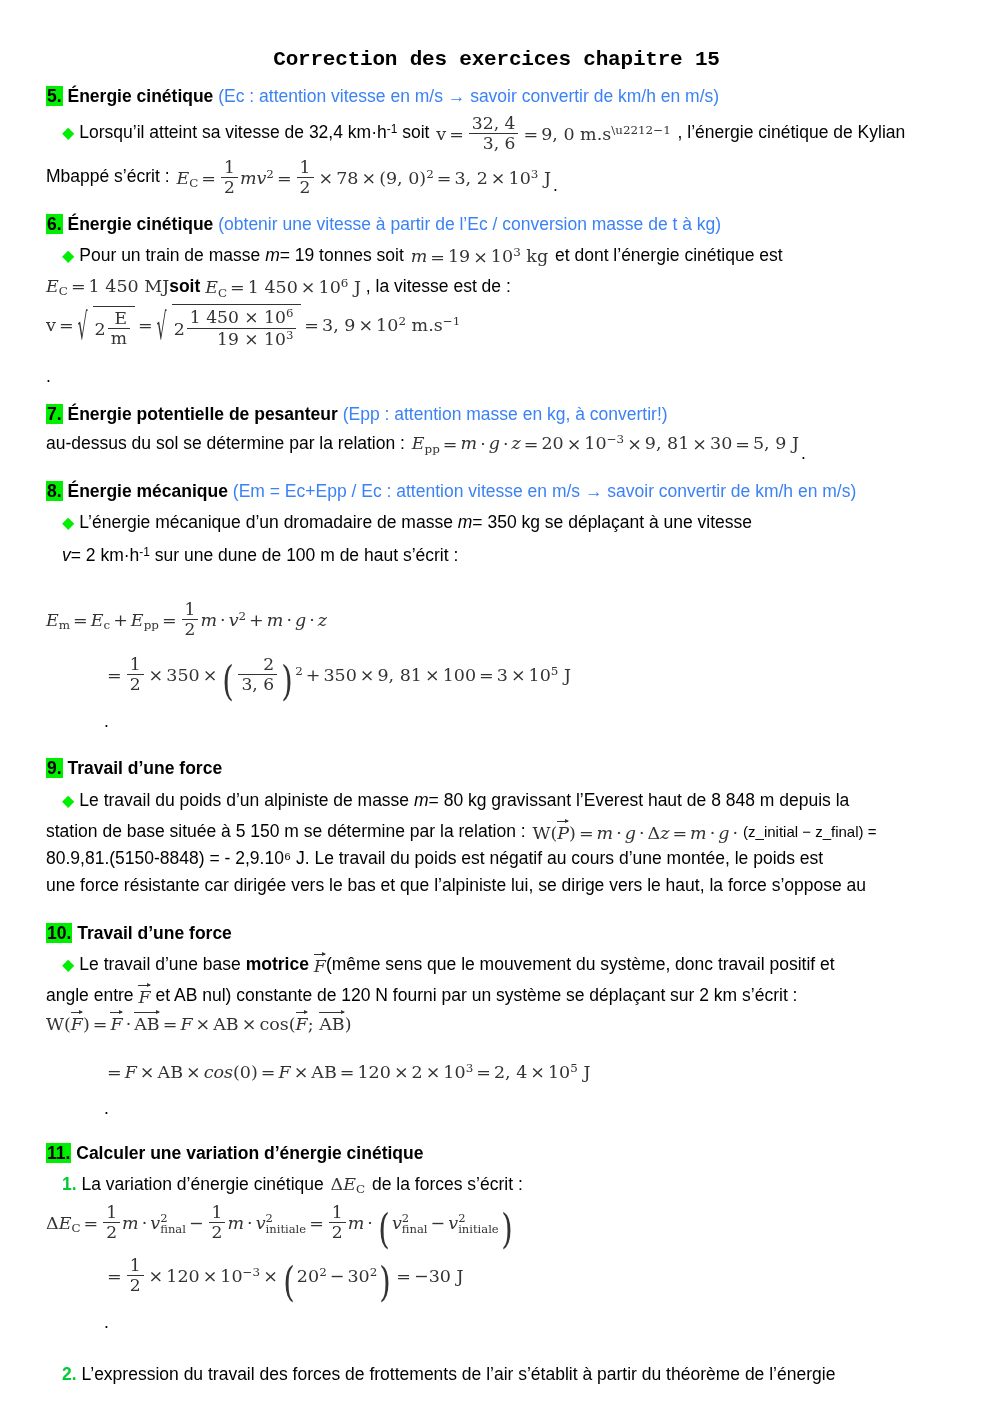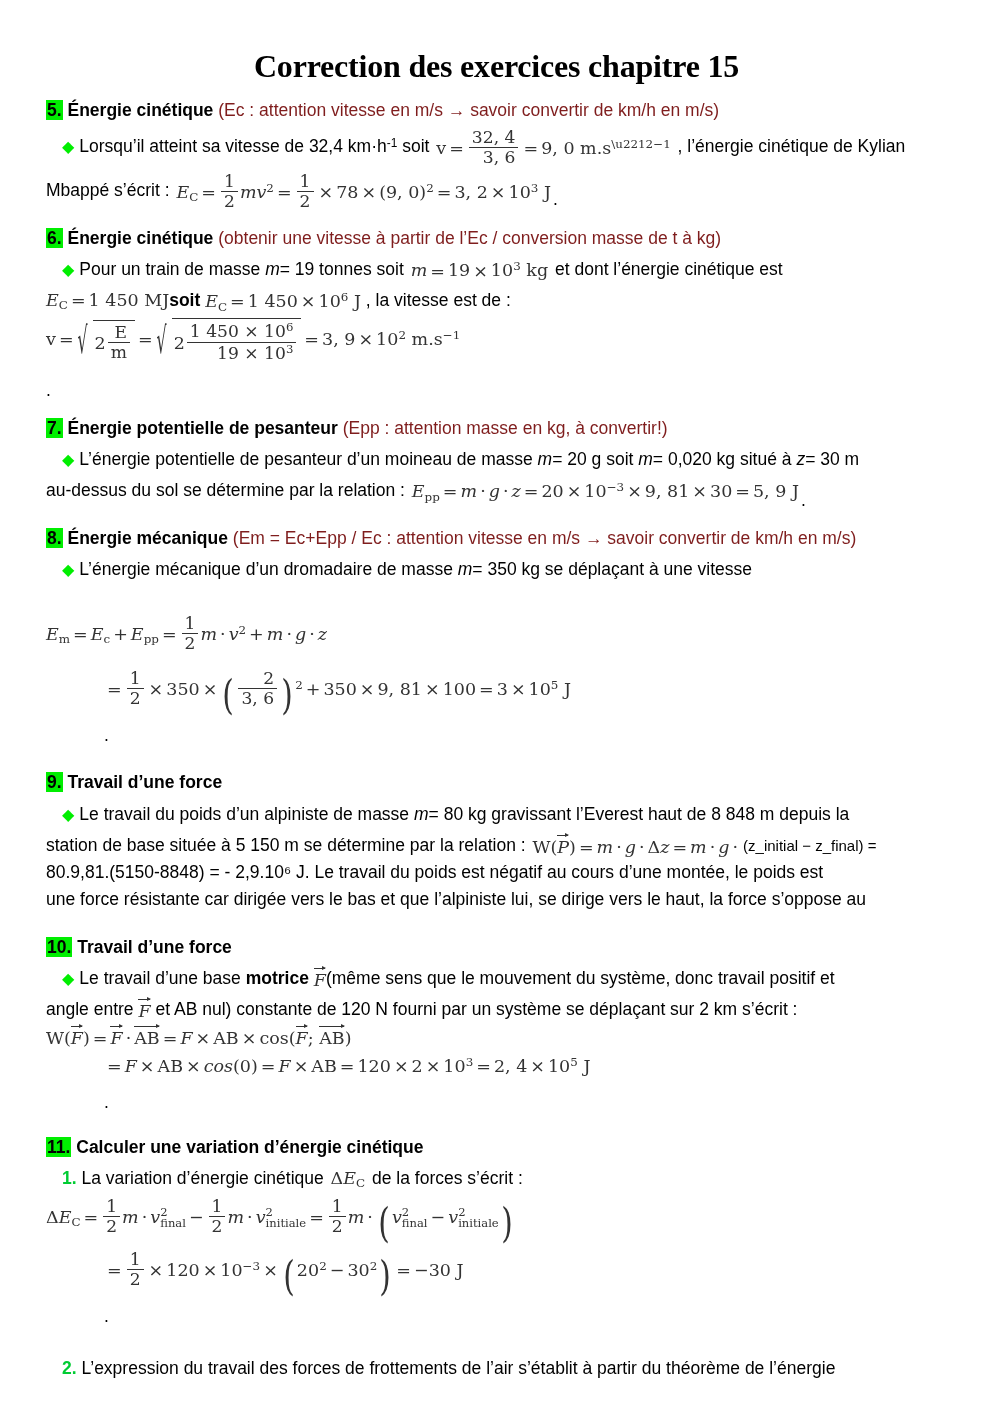--- a/index.html
+++ b/index.html
@@ -15,40 +15,40 @@
     position: relative;
     overflow: hidden;
   }
   .page {
     padding: 40px 46px 0 46px;
     box-sizing: border-box;
     width: 993px;
   }
   .doc-title {
     text-align: center;
-    font-size: 32px;
+    font-size: 21px;
     font-weight: bold;
     letter-spacing: -0.2px;
     margin: 8px 0 14px 0;
-    font-family: Liberation Serif, serif;
+    font-family: Liberation Mono, monospace;
   }
   .section-head {
     font-size: 17.5px;
     font-weight: bold;
     margin: 13px 0 4px 0;
     line-height: 1.32;
   }
   .num-hl {
     background: #00ee00;
     color: #000000;
     font-weight: bold;
     padding: 0 1px;
   }
   .hint {
-    color: #7f1d1d;
+    color: #3b82f6;
     font-weight: normal;
   }
   .para {
     font-size: 17.5px;
     line-height: 1.56;
     margin: 6px 0 4px 16px;
   }
   .bullet {
     color: #00ee00;
     font-size: 16px;
@@ -207,43 +207,41 @@
   <div class="para tight">
     <span class="math mathblock"><span class="up">v</span><span class="op">=</span><span class="sqrt"><span class="rad"><span class="num">2</span><span class="frac"><span>E</span><span class="den">m</span></span></span></span><span class="op">=</span><span class="sqrt"><span class="rad"><span class="num">2</span><span class="frac"><span class="num">1 450 × 10<span class="msup">6</span></span><span class="num den">19 × 10<span class="msup">3</span></span></span></span></span><span class="op">=</span><span class="num">3, 9</span><span class="op">×</span><span class="num">10</span><span class="msup">2</span>&nbsp;<span class="up">m.s</span><span class="msup">−1</span></span><span class="trailing-dot">.</span>
   </div>
 
   <div class="section-head">
     <span class="num-hl">7.</span>
     <span>Énergie potentielle de pesanteur</span>
     <span class="hint">(Epp : attention masse en kg,  à convertir!)</span>
   </div>
 
-  <div class="para">
-    <span class="bullet">◆</span><span>L’énergie potentielle de pesanteur d’un moineau de masse</span>
-    <i>m</i><span>= 20 g soit</span>
-    <i>m</i><span>= 0,020 kg situé à</span>
-    <i>z</i><span>= 30 m</span>
-  </div>
 
   <div class="para tight">
     <span>au-dessus du sol se détermine par la relation :</span>
     <span class="math inline-math"><span>E</span><span class="msub">pp</span><span class="op">=</span><span>m</span><span class="op">·</span><span>g</span><span class="op">·</span><span>z</span><span class="op">=</span><span class="num">20</span><span class="op">×</span><span class="num">10</span><span class="msup">−3</span><span class="op">×</span><span class="num">9, 81</span><span class="op">×</span><span class="num">30</span><span class="op">=</span><span class="num">5, 9</span>&nbsp;<span class="up">J</span></span><span class="trailing-dot">.</span>
   </div>
 
   <div class="section-head">
     <span class="num-hl">8.</span>
     <span>Énergie mécanique</span>
     <span class="hint">(Em = Ec+Epp / Ec : attention vitesse en m/s → savoir convertir de km/h en m/s)</span>
   </div>
 
   <div class="para">
     <span class="bullet">◆</span><span>L’énergie mécanique d’un dromadaire de masse</span>
     <i>m</i><span>= 350 kg se déplaçant à une vitesse</span>
   </div>
 
+  <div class="para">
+    <i>v</i><span>= 2 km·h</span><sup>-1</sup>
+    <span>sur une dune de 100 m de haut s’écrit :</span>
+  </div>
 
   <div class="para tight" style="margin-top:30px;">
     <span class="math mathblock"><span>E</span><span class="msub">m</span><span class="op">=</span><span>E</span><span class="msub">c</span><span class="op">+</span><span>E</span><span class="msub">pp</span><span class="op">=</span><span class="frac"><span class="num">1</span><span class="num den">2</span></span><span>m</span><span class="op">·</span><span>v</span><span class="msup">2</span><span class="op">+</span><span>m</span><span class="op">·</span><span>g</span><span class="op">·</span><span>z</span></span>
   </div>
 
   <div class="para tight eq-indent" style="margin-top:16px;">
     <span class="math mathblock"><span class="op">=</span><span class="frac"><span class="num">1</span><span class="num den">2</span></span><span class="op">×</span><span class="num">350</span><span class="op">×</span><span class="paren-big">(</span><span class="frac"><span class="num">2</span><span class="num den">3, 6</span></span><span class="paren-big">)</span><span class="msup">2</span><span class="op">+</span><span class="num">350</span><span class="op">×</span><span class="num">9, 81</span><span class="op">×</span><span class="num">100</span><span class="op">=</span><span class="num">3</span><span class="op">×</span><span class="num">10</span><span class="msup">5</span>&nbsp;<span class="up">J</span></span><span class="trailing-dot">.</span>
   </div>
 
   <div class="section-head" style="margin-top:22px;">
@@ -282,21 +280,21 @@
   <div class="para tight">
     <span>angle entre</span>
     <span class="math"><span class="vecwrap">F</span></span>
     <span>et AB nul) constante de 120 N fourni par un système se déplaçant sur 2 km s’écrit :</span>
   </div>
 
   <div class="para tight">
     <span class="math mathblock"><span class="up">W</span><span class="up">(</span><span class="vecwrap">F</span><span class="up">)</span><span class="op">=</span><span class="vecwrap">F</span><span class="op">·</span><span class="up"><span class="vecwrap">AB</span></span><span class="op">=</span><span>F</span><span class="op">×</span><span class="up">AB</span><span class="op">×</span><span class="up">cos(</span><span class="vecwrap">F</span><span class="up">;</span>&nbsp;<span class="up"><span class="vecwrap">AB</span></span><span class="up">)</span></span>
   </div>
 
-  <div class="para tight eq-indent" style="margin-top:8px;">
+  <div class="para tight eq-indent" style="margin-top:28px;">
     <span class="math mathblock"><span class="op">=</span><span>F</span><span class="op">×</span><span class="up">AB</span><span class="op">×</span><span>cos</span><span class="up">(0)</span><span class="op">=</span><span>F</span><span class="op">×</span><span class="up">AB</span><span class="op">=</span><span class="num">120</span><span class="op">×</span><span class="num">2</span><span class="op">×</span><span class="num">10</span><span class="msup">3</span><span class="op">=</span><span class="num">2, 4</span><span class="op">×</span><span class="num">10</span><span class="msup">5</span>&nbsp;<span class="up">J</span></span><span class="trailing-dot">.</span>
   </div>
 
   <div class="section-head" style="margin-top:20px;">
     <span class="num-hl">11.</span>
     <span>Calculer une variation d’énergie cinétique</span>
   </div>
 
   <div class="para">
     <span class="green-num">1.</span>

